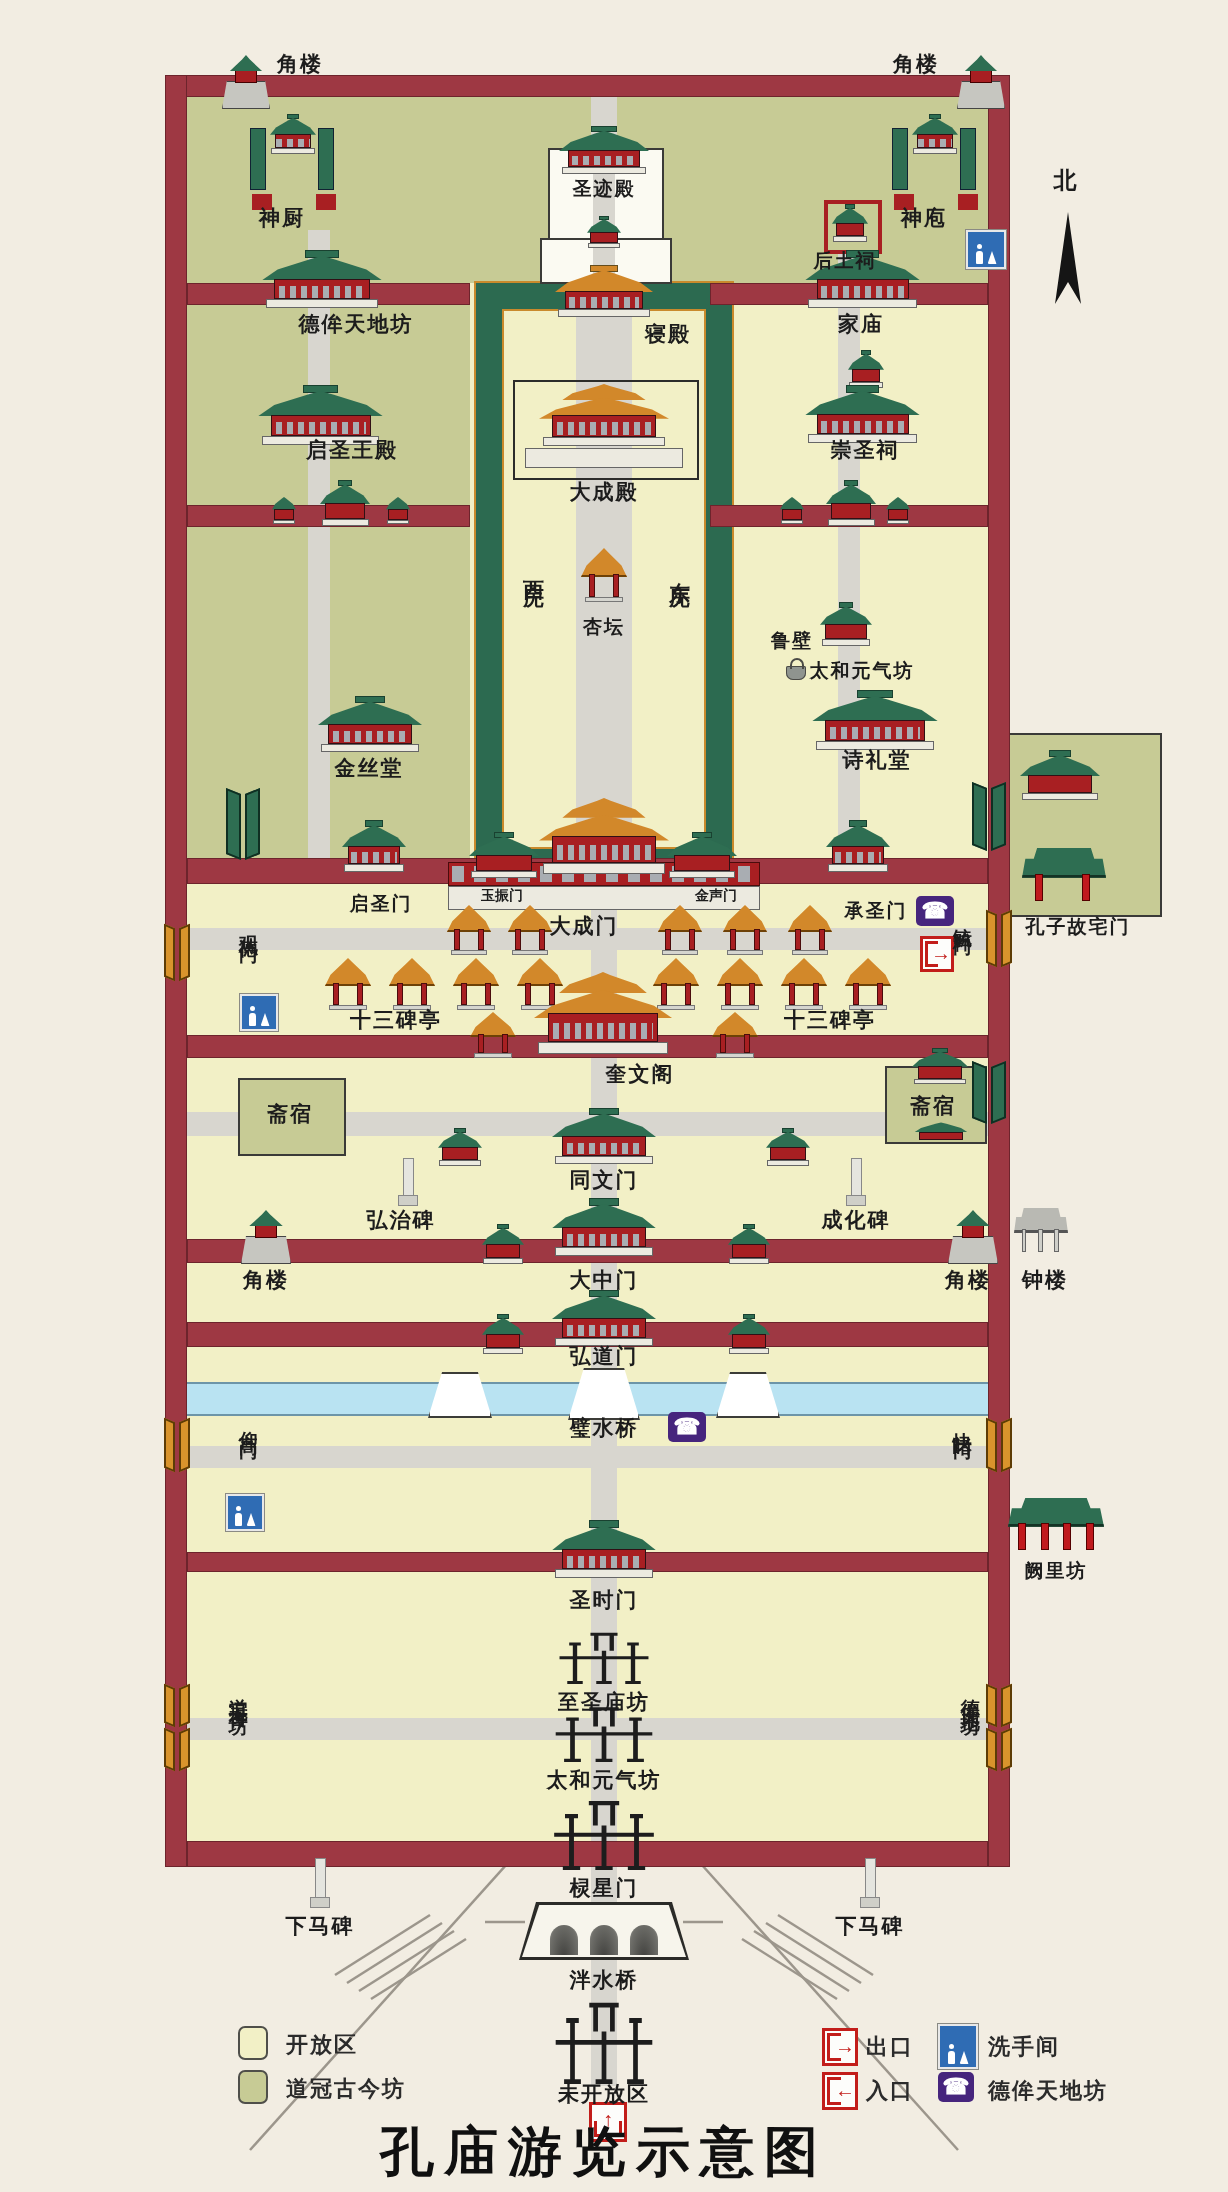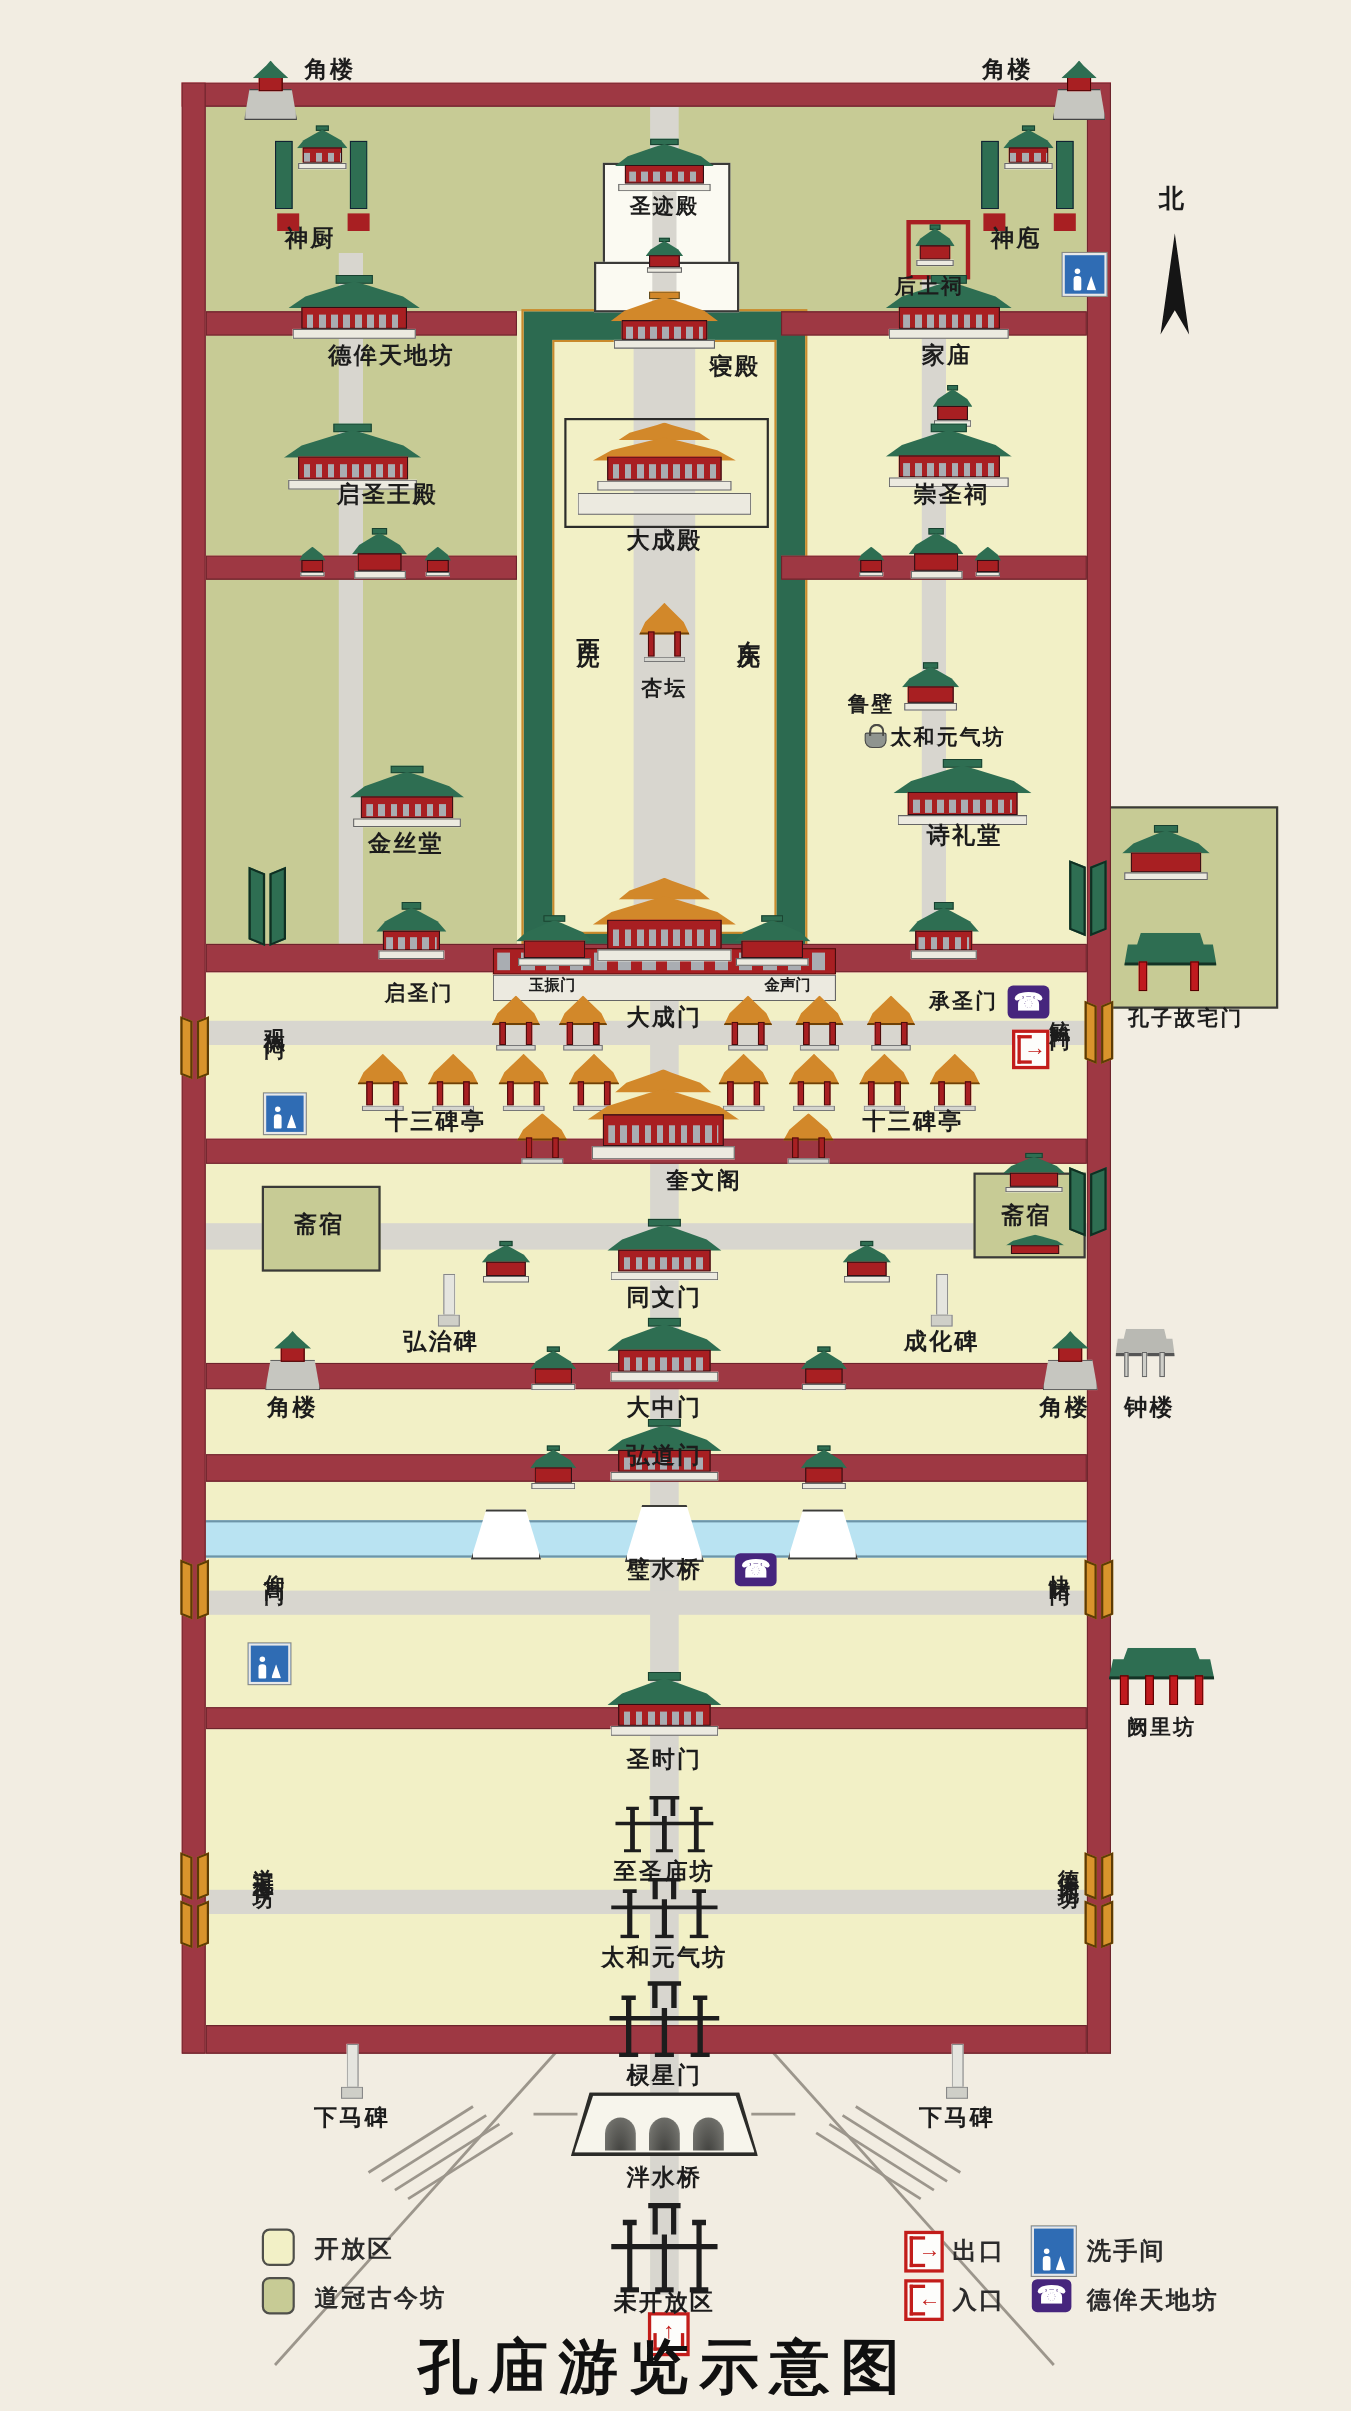--- a/index.html
+++ b/index.html
@@ -738,39 +738,39 @@
   <div class="lbl" style="left:865px;top:438px">崇圣祠</div>
   <div class="lbl v" style="left:522px;top:564px">西庑</div>
   <div class="lbl m" style="left:604px;top:616px">杏坛</div>
   <div class="lbl v" style="left:668px;top:564px">东庑</div>
   <div class="lbl m" style="left:792px;top:630px">鲁壁</div>
   <div class="lbl m" style="left:862px;top:660px">太和元气坊</div>
   <div class="lbl" style="left:369px;top:756px">金丝堂</div>
   <div class="lbl" style="left:877px;top:748px">诗礼堂</div>
   <div class="lbl m" style="left:381px;top:893px">启圣门</div>
   <div class="lbl s" style="left:502px;top:888px">玉振门</div>
-  <div class="lbl" style="left:604px;top:914px">大成门</div>
+  <div class="lbl" style="left:584px;top:914px">大成门</div>
   <div class="lbl s" style="left:716px;top:888px">金声门</div>
   <div class="lbl m" style="left:876px;top:900px">承圣门</div>
   <div class="lbl v m" style="left:238px;top:920px">观德门</div>
   <div class="lbl v m" style="left:952px;top:912px">毓粹门</div>
   <div class="lbl m" style="left:1078px;top:916px">孔子故宅门</div>
   <div class="lbl" style="left:396px;top:1008px">十三碑亭</div>
   <div class="lbl" style="left:830px;top:1008px">十三碑亭</div>
   <div class="lbl" style="left:640px;top:1062px">奎文阁</div>
   <div class="lbl" style="left:290px;top:1102px">斋宿</div>
   <div class="lbl" style="left:933px;top:1094px">斋宿</div>
   <div class="lbl" style="left:604px;top:1168px">同文门</div>
   <div class="lbl" style="left:401px;top:1208px">弘治碑</div>
   <div class="lbl" style="left:856px;top:1208px">成化碑</div>
   <div class="lbl" style="left:266px;top:1268px">角楼</div>
   <div class="lbl" style="left:604px;top:1268px">大中门</div>
   <div class="lbl" style="left:968px;top:1268px">角楼</div>
   <div class="lbl" style="left:1045px;top:1268px">钟楼</div>
-  <div class="lbl" style="left:604px;top:1312px">弘道门</div>
+  <div class="lbl" style="left:604px;top:1344px">弘道门</div>
   <div class="lbl" style="left:604px;top:1416px">璧水桥</div>
   <div class="lbl v m" style="left:238px;top:1416px">仰高门</div>
   <div class="lbl v m" style="left:952px;top:1416px">快睹门</div>
   <div class="lbl m" style="left:1056px;top:1560px">阙里坊</div>
   <div class="lbl" style="left:604px;top:1588px">圣时门</div>
   <div class="lbl" style="left:604px;top:1690px">至圣庙坊</div>
   <div class="lbl v m" style="left:228px;top:1684px">道冠古今坊</div>
   <div class="lbl v m" style="left:960px;top:1684px">德侔天地坊</div>
   <div class="lbl" style="left:604px;top:1768px">太和元气坊</div>
   <div class="lbl" style="left:604px;top:1876px">棂星门</div>

